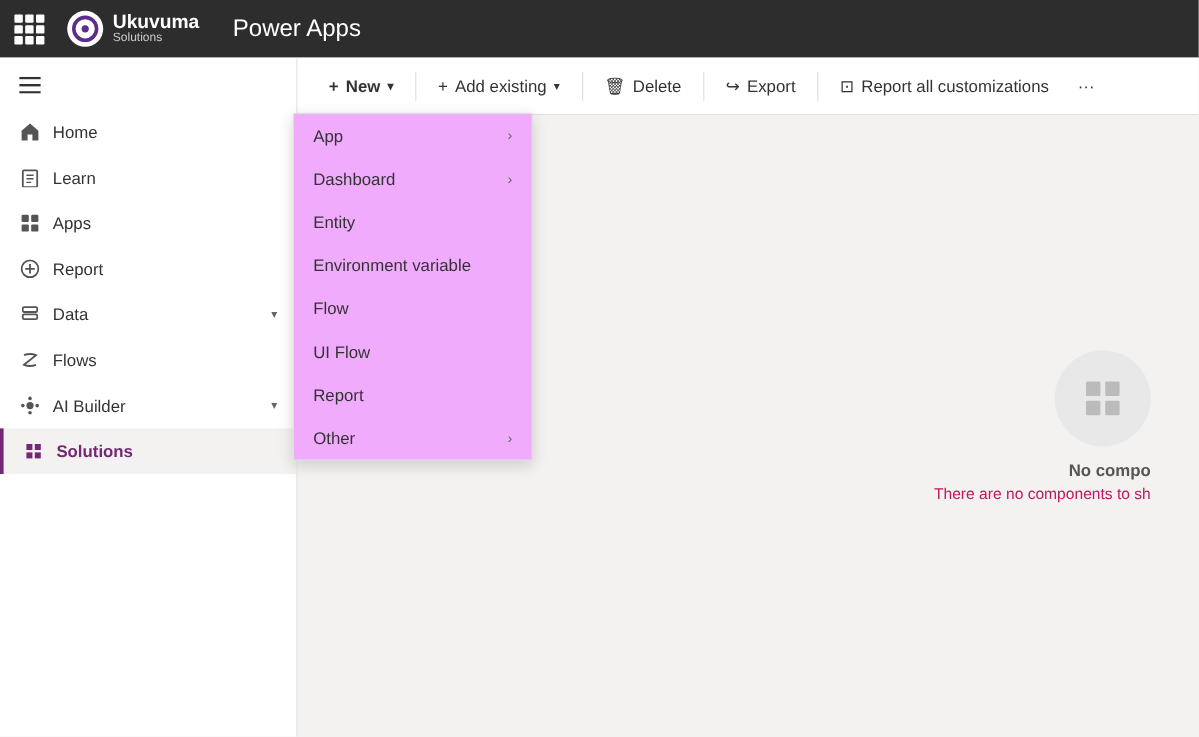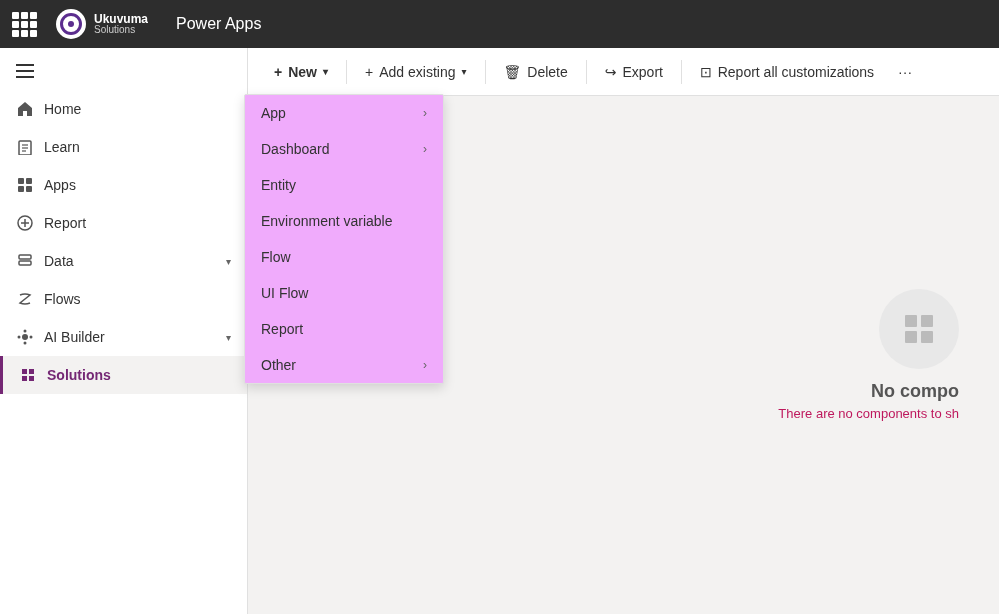--- a/index.html
+++ b/index.html
@@ -50,24 +50,24 @@
     .brand-logo-circle::after {
       content: '';
       width: 6px; height: 6px;
       background: #5b2d8e;
       border-radius: 50%;
       position: absolute;
     }
     .brand-text {
       display: flex; flex-direction: column; line-height: 1;
     }
-    .brand-name { font-size: 12px; font-weight: 600; color: white; }
+    .brand-name { font-size: 16px; font-weight: 600; color: white; }
     .brand-sub { font-size: 10px; color: #ccc; }
     .top-bar-title {
-      font-size: 16px;
+      font-size: 20px;
       font-weight: 400;
       color: white;
       margin-left: 8px;
     }
 
     
     .main-layout {
       display: flex;
       height: calc(614px - 48px);
     }
@@ -188,21 +188,21 @@
       text-align: right;
     }
     .no-comp-circle {
       width: 80px; height: 80px;
       border-radius: 50%;
       background: #e8e8e8;
       display: flex; align-items: center; justify-content: center;
       margin-left: auto;
       margin-bottom: 12px;
     }
-    .no-comp-text { font-size: 18px; font-weight: 600; color: #555; }
+    .no-comp-text { font-size: 14px; font-weight: 600; color: #555; }
     .no-comp-sub { font-size: 13px; color: #be185d; margin-top: 4px; }
 
     
     .arrow-annotation {
       position: absolute;
       top: 228px;
       left: 310px;
       pointer-events: none;
     }
   </style>

